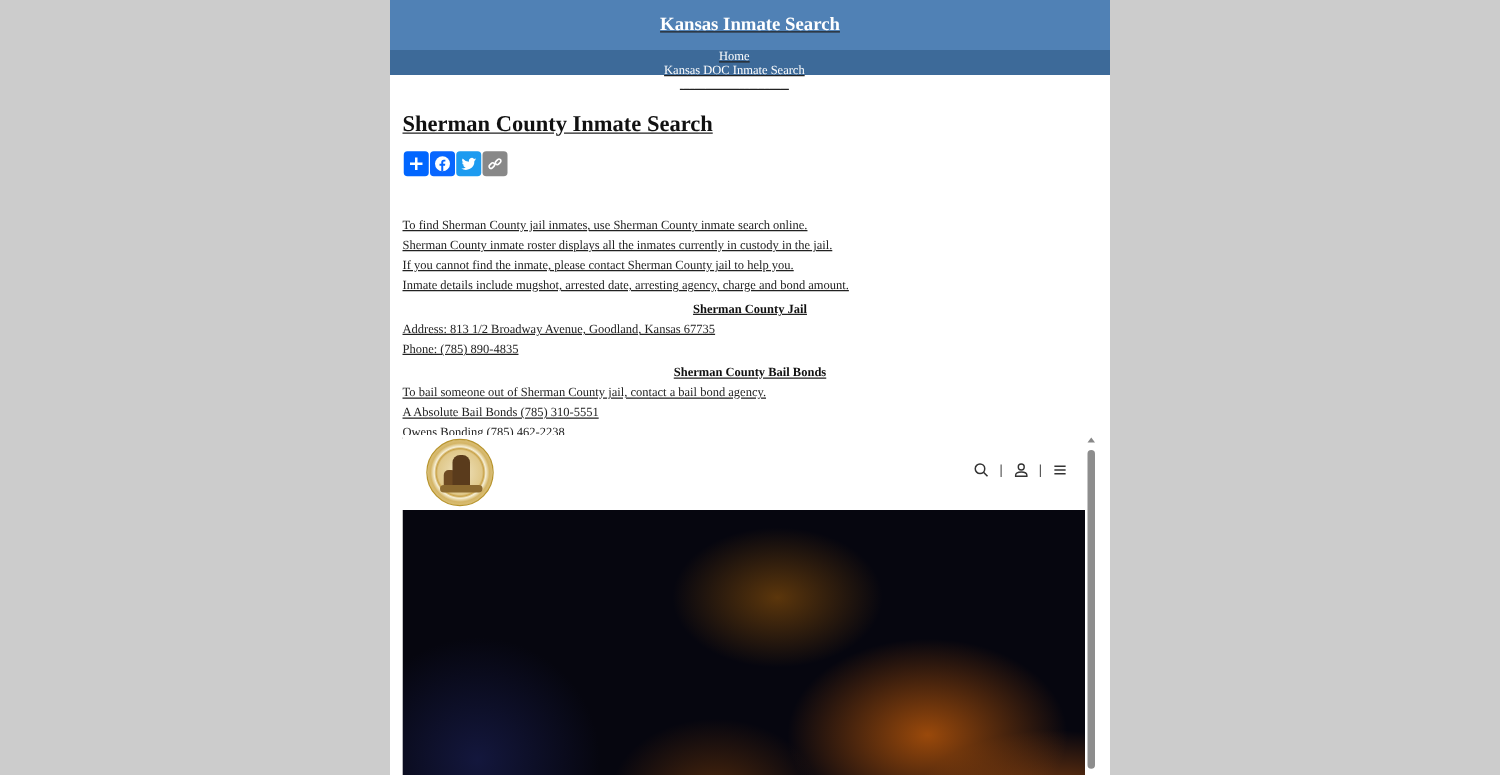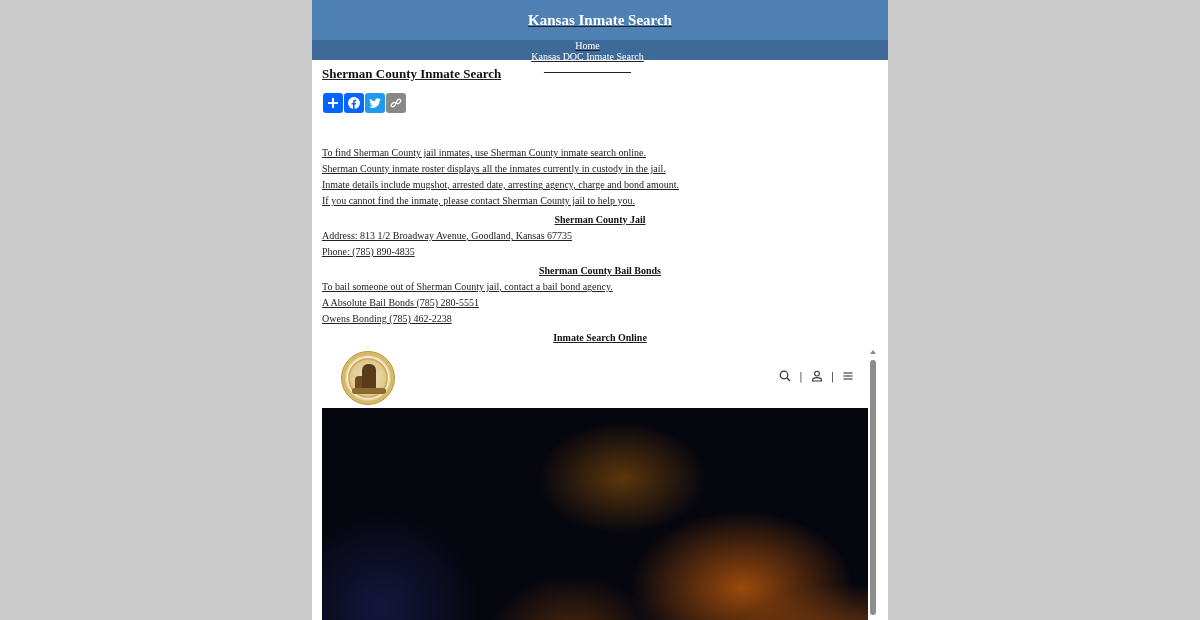--- a/index.html
+++ b/index.html
@@ -4,21 +4,21 @@
   <style>
     * { box-sizing: border-box; margin: 0; padding: 0; }
     html, body { width: 1200px; height: 620px; overflow: hidden; }
     body { background: #cccccc; font-family: "Liberation Serif", serif; color: #222; }
     .page { position: absolute; left: 312px; top: 0; width: 576px; height: 620px; background: #ffffff; overflow: hidden; text-decoration: underline; }
     .header { height: 40px; background: #5081b5; display: flex; align-items: center; justify-content: center; }
     .header h1 { color: #ffffff; font-size: 15px; font-weight: bold; font-family: "Liberation Serif", serif; }
     .nav { height: 20px; background: #3d6a99; display: flex; align-items: center; padding-left: 25px; flex-direction: column; }
     .nav a { color: #ffffff; font-size: 10px; text-decoration: none; margin-right: 50px; }
     .content { padding: 0 10px; }
-    .title { font-size: 13px; font-weight: bold; margin-top: 6px; color: #111; }
+    .title { font-size: 18px; font-weight: bold; margin-top: 29px; color: #111; }
     .share { display: flex; gap: 1px; margin-top: 11px; margin-left: 1px; }
     .share .btn { width: 20px; height: 20px; border-radius: 3px; display: flex; align-items: center; justify-content: center; }
     .share .btn svg { width: 14px; height: 14px; }
     .body-text { margin-top: 32px; font-size: 10px; line-height: 16px; color: #222; }
     .section-h { font-size: 10px; font-weight: bold; line-height: 16px; color: #111; margin-top: 3px; text-align: center; }
     .line { font-size: 10px; line-height: 16px; }
     .frame { position: absolute; left: 10px; top: 348px; width: 556px; height: 272px; background: #fff; }
     .frame-inner { position: absolute; left: 0; top: 0; width: 546px; height: 272px; overflow: hidden; }
     .site-top { height: 60px; position: relative; background: #fff; }
     .seal { position: absolute; left: 19px; top: 3px; width: 54px; height: 54px; border-radius: 50%;
@@ -79,31 +79,31 @@
         <svg viewBox="0 0 14 14">
             <rect x="2" y="7" width="5" height="3" rx="1.5" transform="rotate(-45 4.5 8.5)" fill="none" stroke="#fff" stroke-width="1.3"></rect>
             <rect x="7" y="4" width="5" height="3" rx="1.5" transform="rotate(-45 9.5 5.5)" fill="none" stroke="#fff" stroke-width="1.3"></rect>
           </svg>
       </div>
     </div>
 
     <div class="body-text">
       <div class="line">To find Sherman County jail inmates, use Sherman County inmate search online.</div>
       <div class="line">Sherman County inmate roster displays all the inmates currently in custody in the jail.</div>
+      <div class="line">If you cannot find the inmate, please contact Sherman County jail to help you.</div>
       <div class="line">Inmate details include mugshot, arrested date, arresting agency, charge and bond amount.</div>
-      <div class="line">If you cannot find the inmate, please contact Sherman County jail to help you.</div>
     </div>
 
     <div class="section-h">Sherman County Jail</div>
     <div class="line">Address: 813 1/2 Broadway Avenue, Goodland, Kansas 67735</div>
     <div class="line">Phone: (785) 890-4835</div>
 
     <div class="section-h">Sherman County Bail Bonds</div>
     <div class="line">To bail someone out of Sherman County jail, contact a bail bond agency.</div>
-    <div class="line">A Absolute Bail Bonds (785) 280-5551</div>
+    <div class="line">A Absolute Bail Bonds (785) 310-5551</div>
     <div class="line">Owens Bonding (785) 462-2238</div>
 
     <div class="section-h">Inmate Search Online</div>
   </div>
 
   <div class="frame">
     <div class="frame-inner">
       <div class="site-top">
         <div class="seal">
           <div class="fig2"></div>

